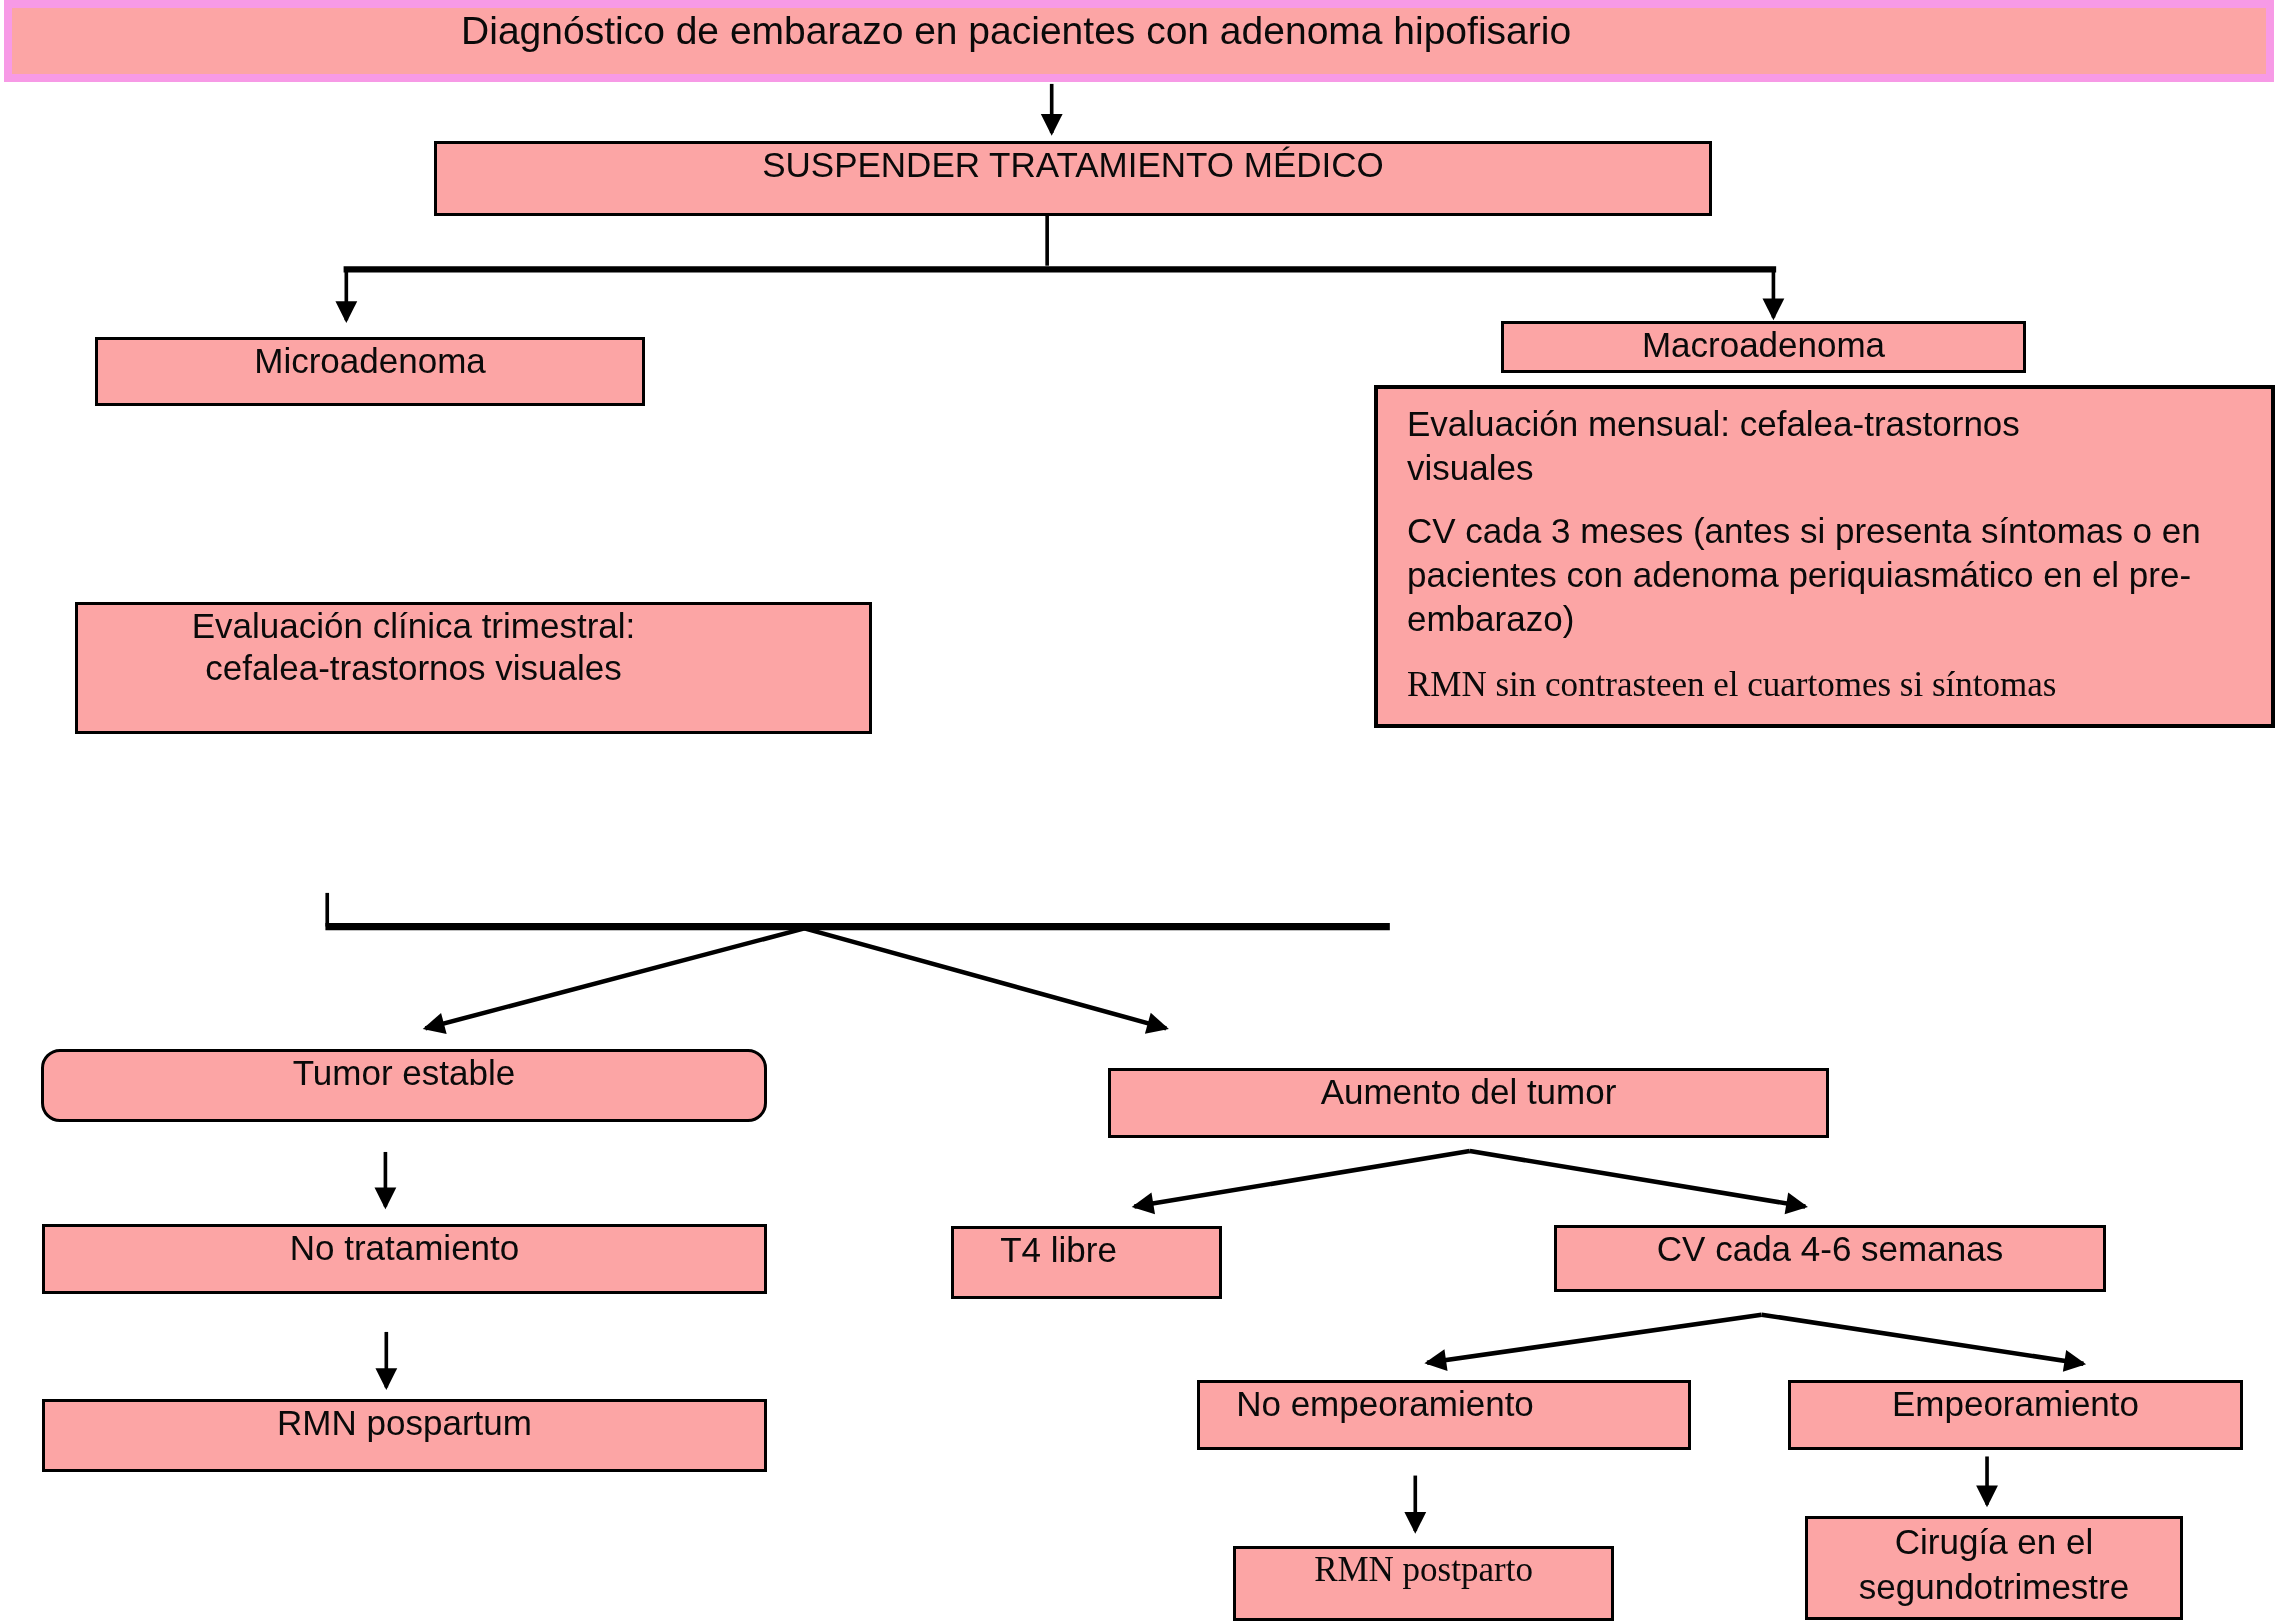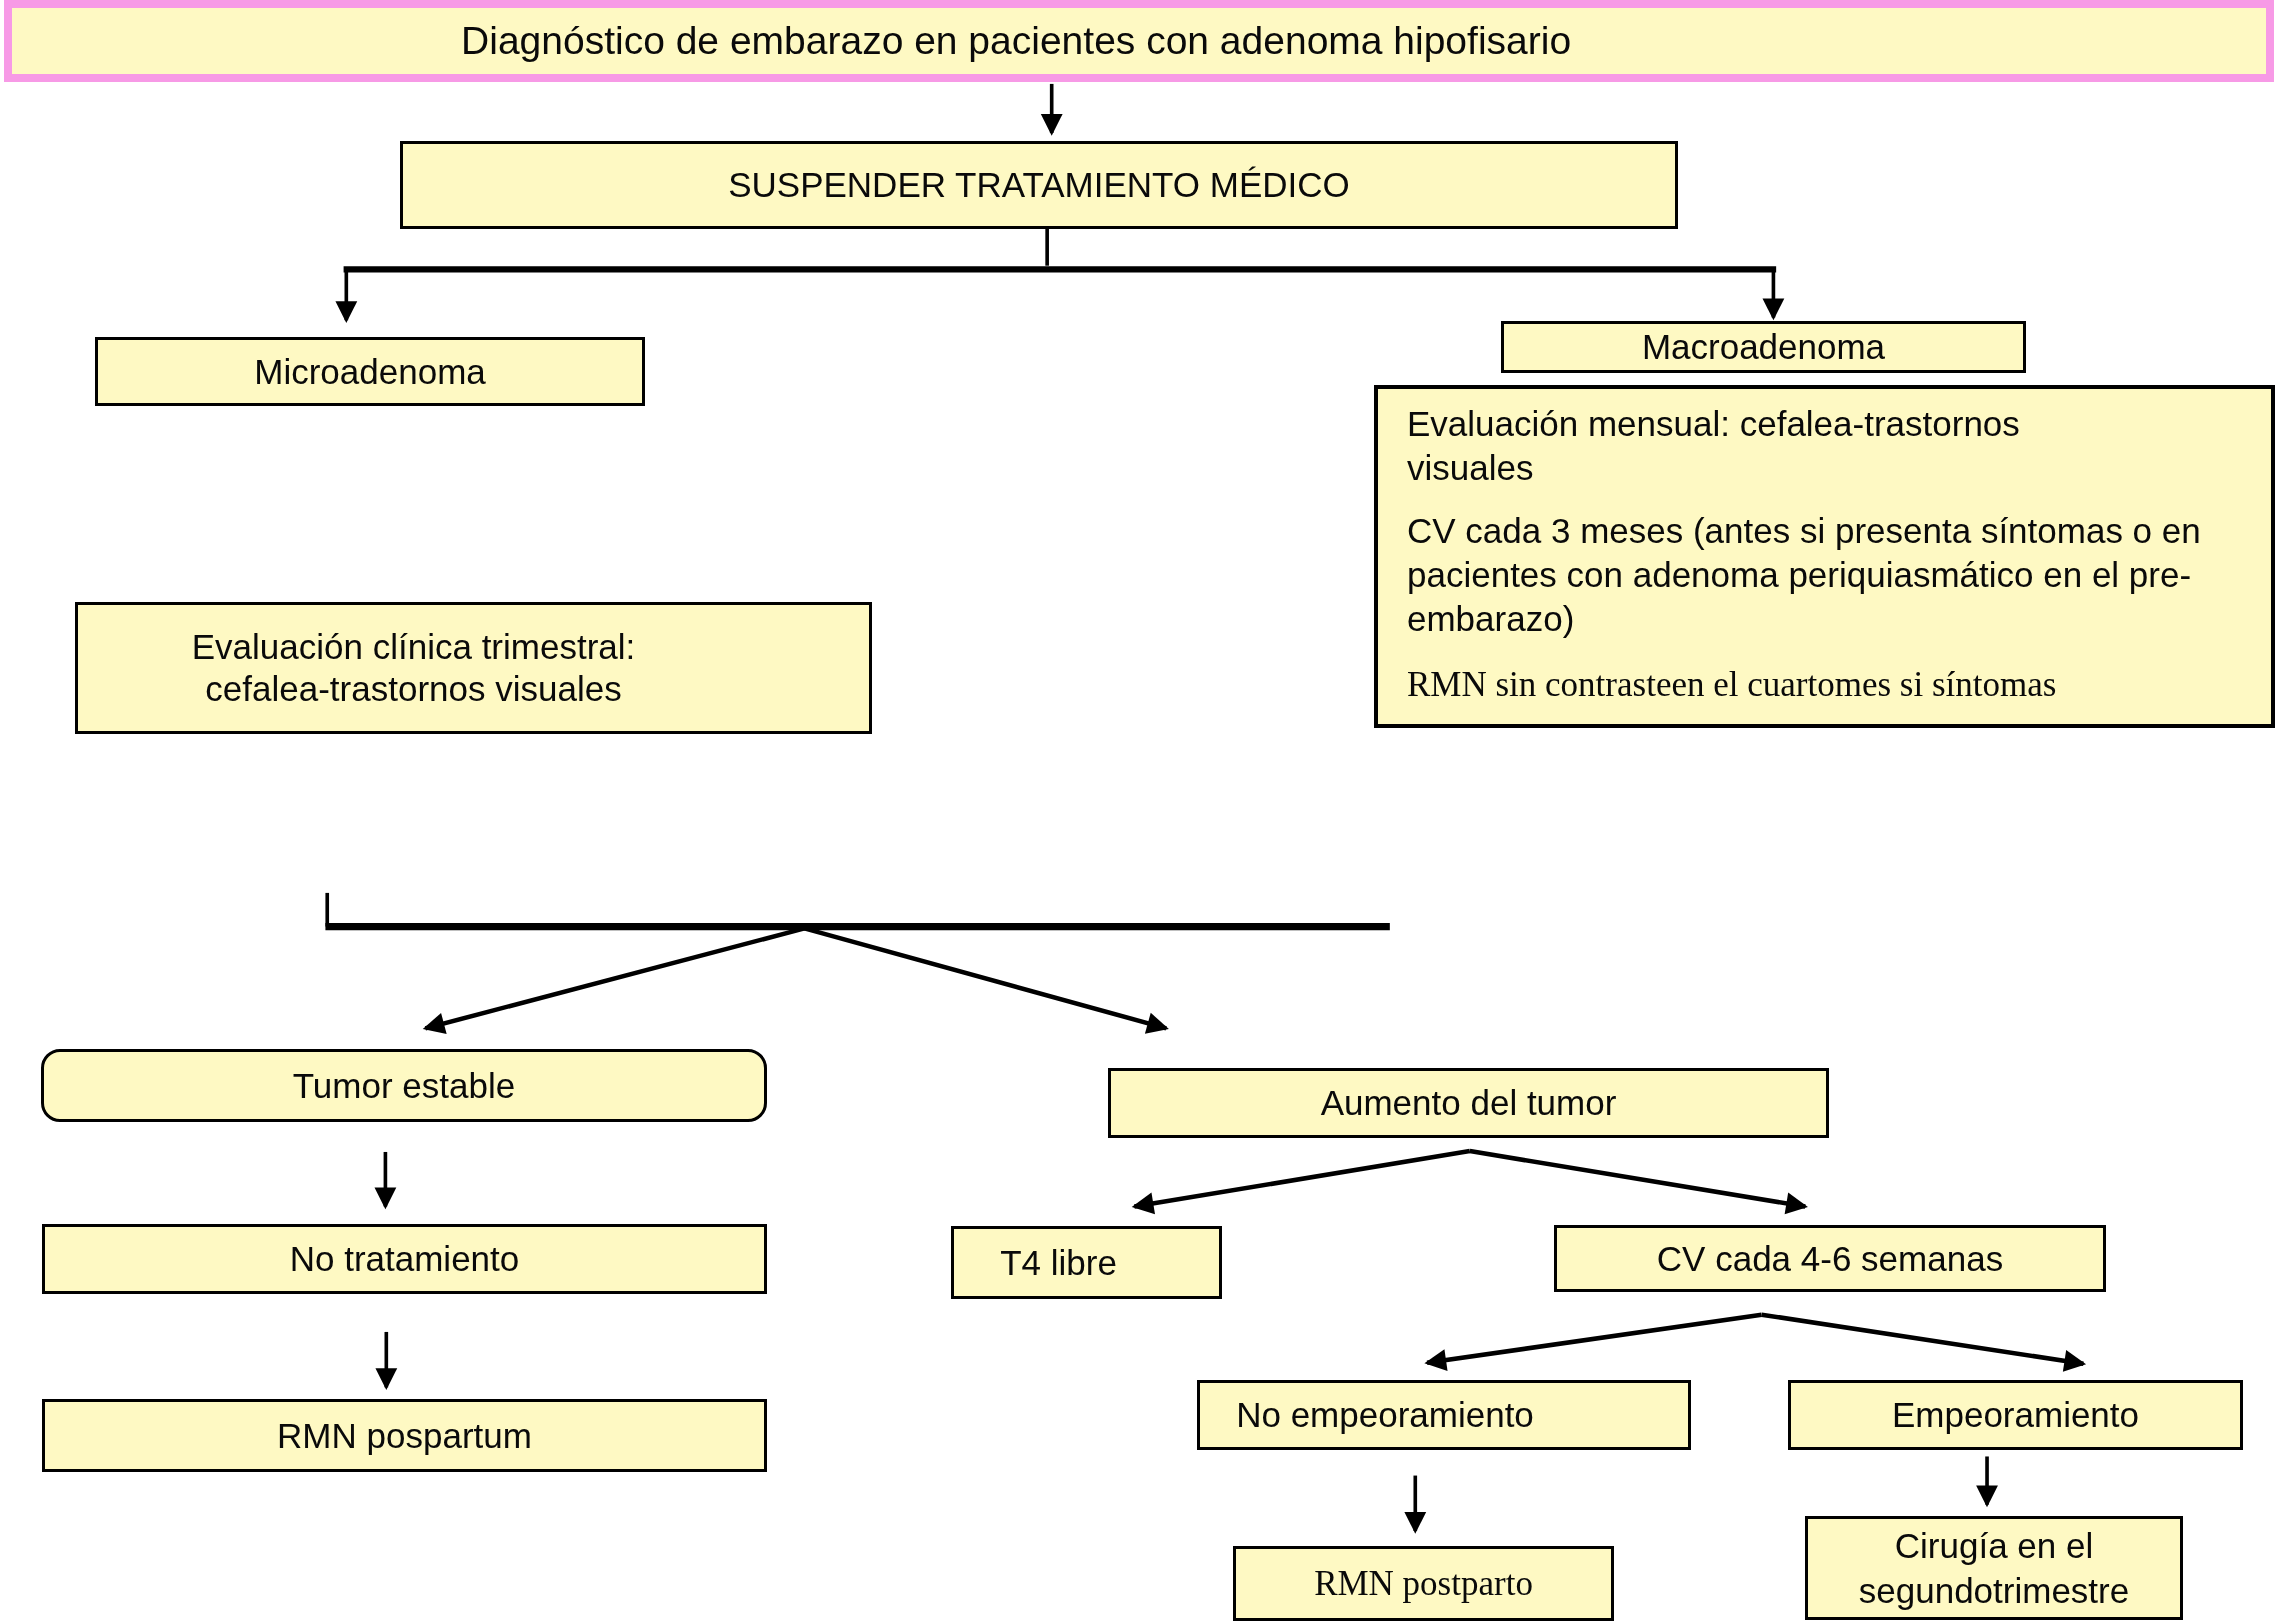--- a/index.html
+++ b/index.html
@@ -2,34 +2,34 @@
 <html style="font-size:14.5px"><head>
 <meta charset="utf-8">
 <style>
   html,body{margin:0;padding:0;background:#ffffff;}
   body{font-family:"Liberation Sans", sans-serif;color:#0a0a0a;}
   #stage{position:relative;width:2277px;height:1624px;background:#ffffff;overflow:hidden;}
   .box{
     position:absolute;
     box-sizing:border-box;
     border:3.6px solid #000000;
-    background:#fef9c3;
+    background:#fca5a5;
     display:flex;
     flex-direction:column;
     align-items:center;
-    justify-content:center;
+    justify-content:flex-start;
     text-align:center;
     font-size:35px;
     line-height:1.2;
     white-space:nowrap;
   }
   #connectors{position:absolute;left:0;top:0;width:2277px;height:1624px;}
 
   #title-box{left:3.6px;top:0px;width:2270px;height:82px;border:8.2px solid #f79ae6;font-size:39px;padding-right:245px;}
-  #suspender-box{left:400px;top:141px;width:1278px;height:88px;}
+  #suspender-box{left:434px;top:141px;width:1278px;height:75px;}
   #microadenoma-box{left:95px;top:337px;width:550px;height:69px;}
   #macroadenoma-box{left:1501px;top:321px;width:525px;height:52px;}
   #eval-trimestral-box{left:75px;top:602px;width:797px;height:132px;padding-right:120px;line-height:42px;}
   #eval-mensual-box{
     left:1374px;top:385px;width:901px;height:343px;border-width:4.5px;
     display:block;text-align:left;padding:12.7px 14.5px 0 29px;line-height:44px;
   }
   #eval-mensual-box p{margin:0;}
   #eval-mensual-box .p2{margin-top:19px;}
   #eval-mensual-box .p3{margin-top:22px;font-family:Liberation Serif, serif;}

